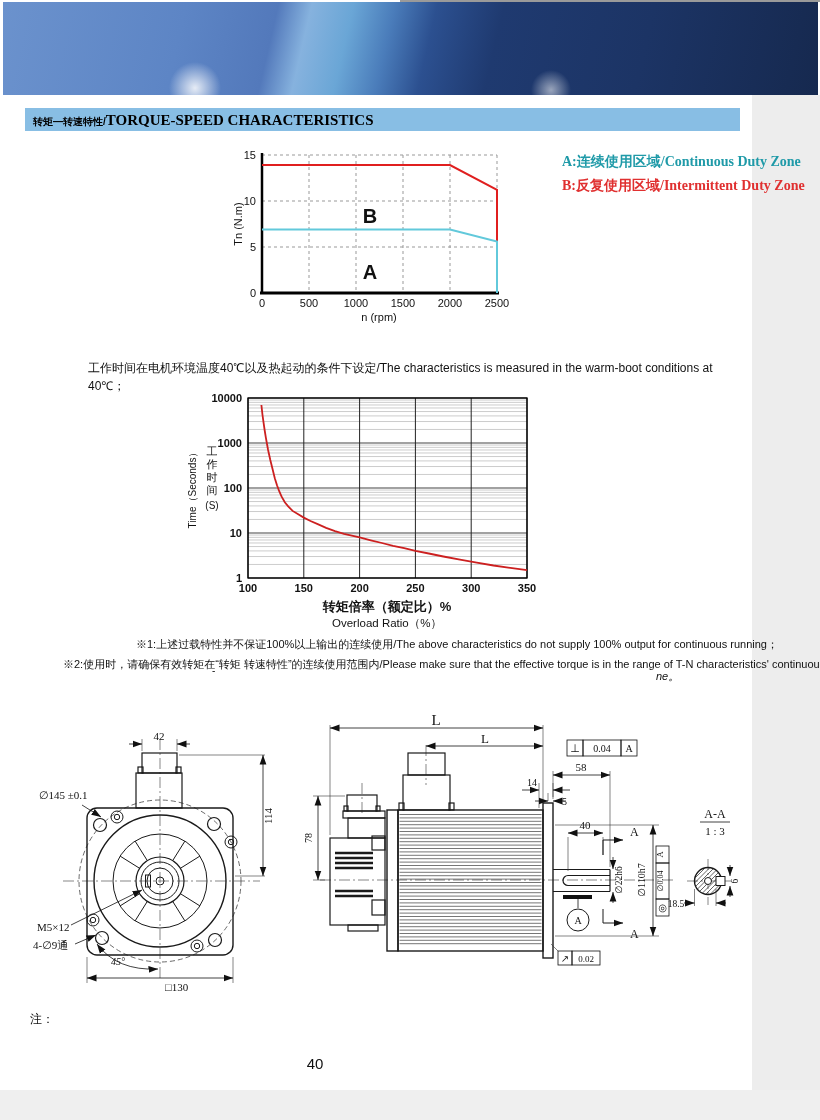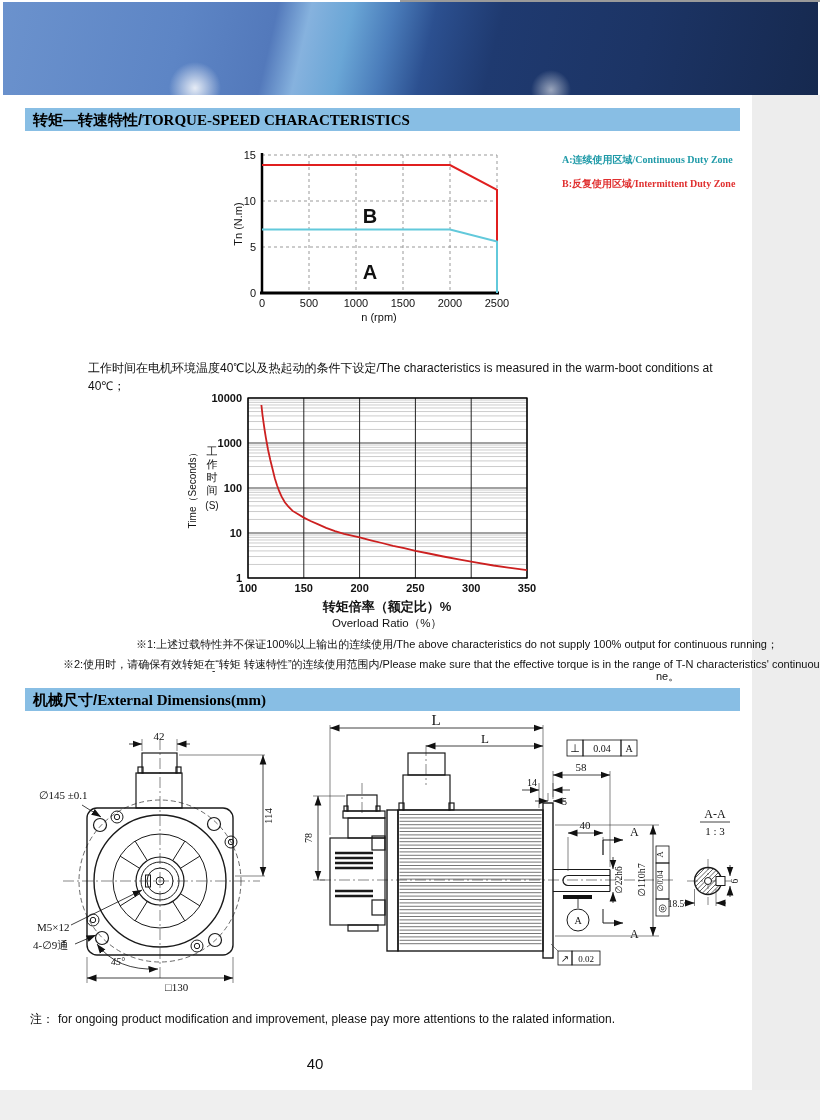--- a/index.html
+++ b/index.html
@@ -11,31 +11,31 @@
       radial-gradient(circle at 192px 86px, rgba(255,255,255,.85) 0, rgba(255,255,255,0) 26px),
       radial-gradient(circle at 548px 88px, rgba(255,255,255,.55) 0, rgba(255,255,255,0) 20px),
       linear-gradient(103deg,
         #6b92cd 0%, #5d85c5 22%, #5379bb 33%,
         #86b2de 37%, #6aa6d6 42%, #4a7cba 47%,
         #2c5090 52%, #1f3a70 60%, #1c3465 78%, #16294f 100%);}
   .right-strip{position:absolute;left:752px;top:95px;width:68px;height:1025px;background:#ededed;}
   .bottom-strip{position:absolute;left:0;top:1090px;width:820px;height:30px;background:#efefef;}
   .secbar{position:absolute;left:25px;width:715px;height:23px;background:#88bee4;
           line-height:23px;padding-left:8px;box-sizing:border-box;white-space:nowrap;}
-  .secbar .cn{font-weight:bold;font-size:15px;color:#000;}
+  .secbar .cn{font-weight:bold;font-size:10px;color:#000;}
   .secbar .en{font-weight:bold;font-size:15px;color:#000;font-family:"Liberation Serif",serif;}
   .secbar .en.sq{font-family:"Liberation Sans",sans-serif;letter-spacing:.5px;}
   .bar1{top:108px;} .bar2{top:336px;} .bar3{top:688px;}
   .cond{position:absolute;left:88px;top:360px;width:660px;font-size:12px;color:#111;}
-  .legend{position:absolute;left:562px;font-size:10px;font-weight:bold;
+  .legend{position:absolute;left:562px;font-size:14px;font-weight:bold;
           font-family:"Liberation Serif",serif;white-space:nowrap;}
   .lgA{top:153px;color:#1f9aa8;} .lgB{top:177px;color:#e03030;}
   .note{position:absolute;font-size:11px;color:#111;white-space:nowrap;}
   .n1{left:136px;top:637px;} .n2{left:63px;top:657px;}
-  .nfrag{left:656px;top:669px;} .ndot{left:212px;top:665px;font-size:10px;}
+  .nfrag{left:656px;top:669px;font-style:italic;} .ndot{left:212px;top:665px;font-size:10px;}
   .footnote{position:absolute;left:30px;top:1010px;width:716px;font-size:12px;line-height:1.55;}
   .footnote .lbl{float:left;}
   .footnote .body{margin-left:28px;}
   .pageno{position:absolute;left:295px;top:1055px;width:40px;text-align:center;font-size:15px;}
   svg{position:absolute;}
   #svg-tn{left:232px;top:146px;} #svg-ol{left:188px;top:383px;} #svg-dwg{left:25px;top:713px;}
   .g1{stroke:#999;stroke-width:1;stroke-dasharray:3 3;}
   .g2{stroke:#9a9a9a;stroke-width:.5;} .g3{stroke:#444;stroke-width:1.1;} .g4{stroke:#222;stroke-width:1;}
   #svg-tn text,#svg-ol text{font-family:"Liberation Sans",sans-serif;fill:#111;}
   #svg-dwg text{font-family:"Liberation Serif",serif;fill:#111;}
@@ -159,23 +159,20 @@
       <text x="24" y="98" font-size="11" text-anchor="middle">时</text>
       <text x="24" y="111" font-size="11" text-anchor="middle">间</text>
       <text x="24" y="126" font-size="10" text-anchor="middle">(S)</text>
     </svg>
 
   <div class="note n1">※1:上述过载特性并不保证100%以上输出的连续使用/The above characteristics do not supply 100% output for continuous running；</div>
   <div class="note n2">※2:使用时，请确保有效转矩在“转矩 转速特性”的连续使用范围内/Please make sure that the effective torque is in the range of T-N characteristics' continuous duty zone</div>
   <div class="note nfrag">ne。</div>
   <div class="note ndot">-</div>
 
-  <div class="secbar bar3">
-    <span class="cn">机械尺寸/</span><span class="en">External Dimensions(mm)</span>
-  </div>
 
   <svg id="svg-dwg" width="730" height="294" viewBox="0 0 730 294">
     <defs>
       <marker id="arr" markerWidth="11" markerHeight="9" refX="9.5" refY="4" orient="auto-start-reverse" markerUnits="userSpaceOnUse">
         <path d="M0,0.6 L9.6,4 L0,7.4 Z" fill="#111"></path>
       </marker>
       <clipPath id="secclip">
           <circle cx="683" cy="168" r="13"></circle>
         </clipPath>
     </defs>
@@ -462,17 +459,16 @@
 
       <line class="dim" x1="705" y1="152" x2="705" y2="163" marker-end="url(#arr)"></line>
       <line class="dim" x1="705" y1="184" x2="705" y2="173" marker-end="url(#arr)"></line>
       <text x="713" y="168" font-size="9.5" text-anchor="middle" transform="rotate(-90 713 168)">6</text>
     </g>
   </svg>
 
   <div class="footnote">
     <span class="lbl">注：</span>
     <div class="body">
-      <div>for ongoing product modification and improvement, please pay more attentions to the ralated information.</div>
     </div>
   </div>
   <div class="pageno">40</div>
 </div>
 
 </body></html>

